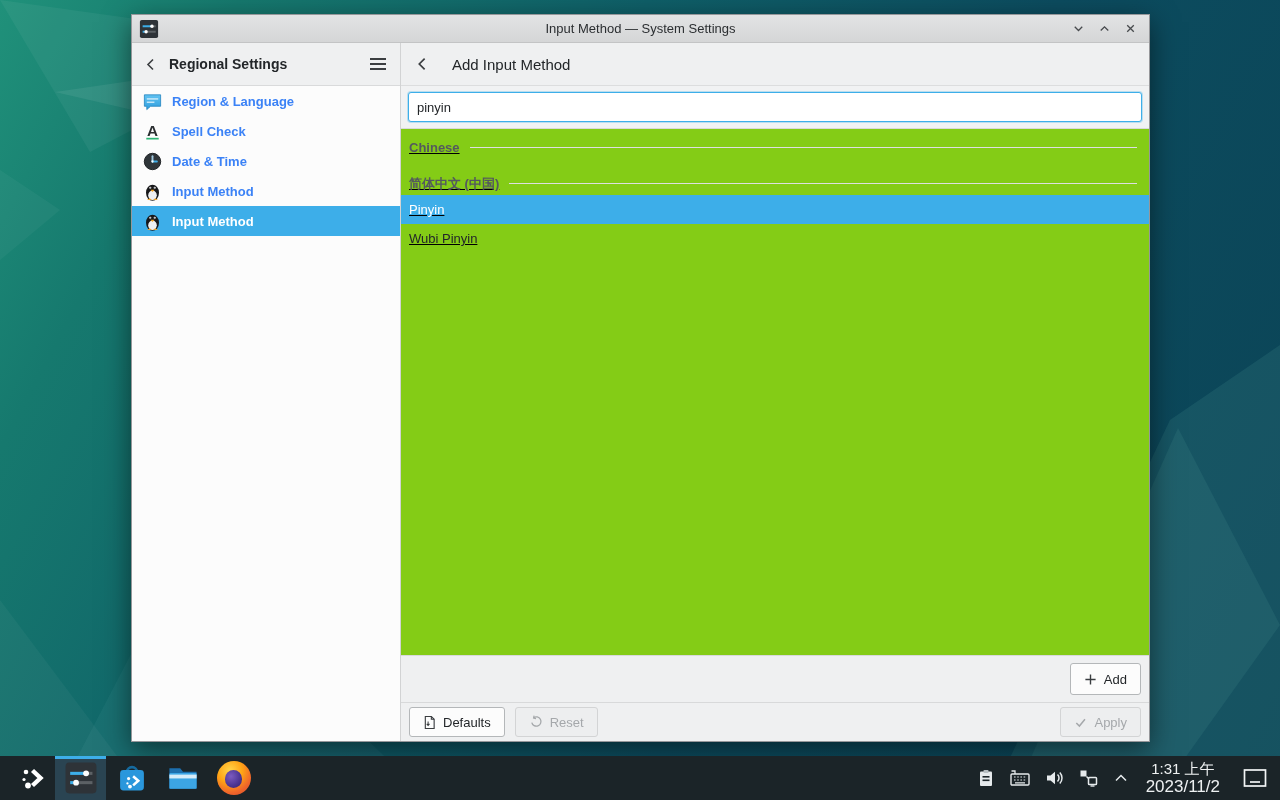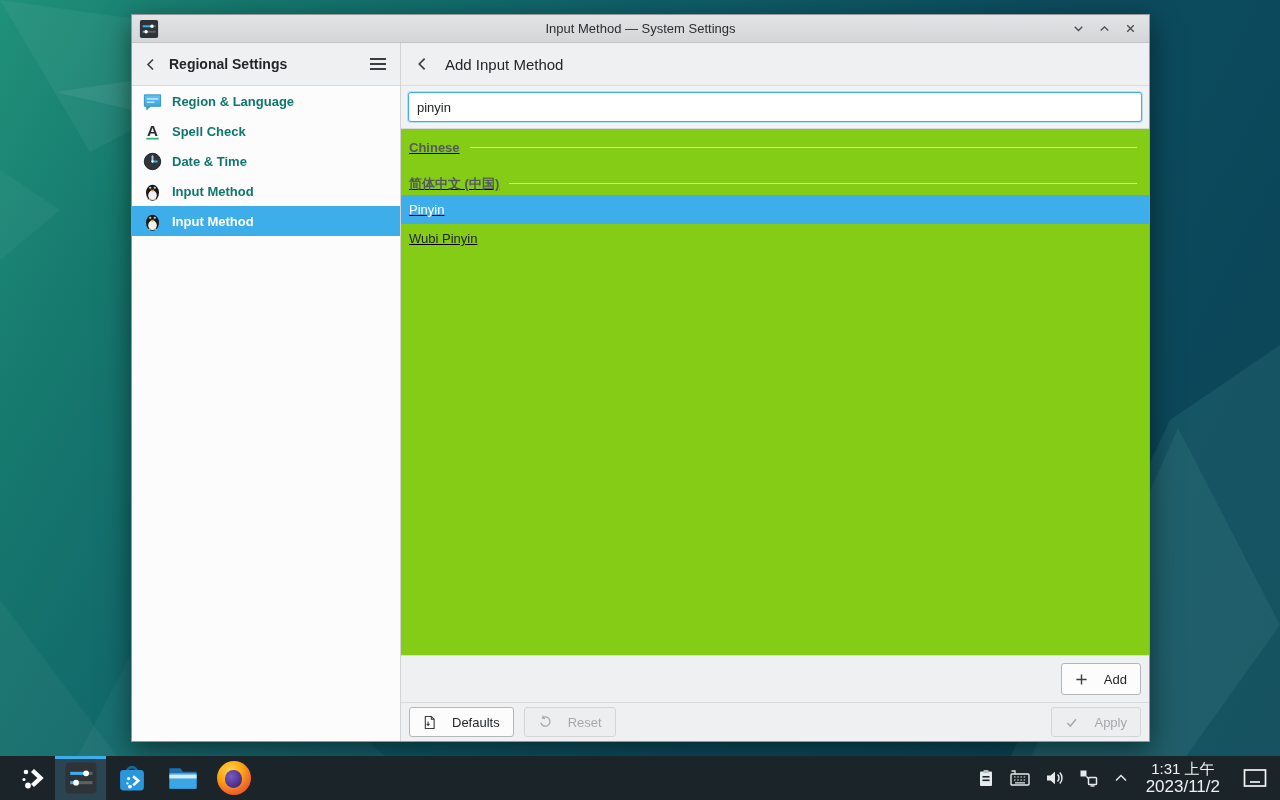--- a/index.html
+++ b/index.html
@@ -25,28 +25,28 @@
   .window-body { flex:1; display:flex; min-height:0; }
 
   
   .sidebar { width:269px; flex:0 0 269px; background:#fcfcfc; border-right:1px solid #d2d3d4;
     display:flex; flex-direction:column;font-weight:bold; }
   .sidebar-header { height:43px; flex:0 0 43px; background:#eff0f1; border-bottom:1px solid #d9dadb;
     display:flex; align-items:center; padding:0 12px; gap:11px; }
   .sidebar-title { font-size:14px; color:#232629; }
   .hamburger { margin-left:auto; display:flex; }
   .side-item { height:30px; display:flex; align-items:center; gap:9px; padding:0 10px;
-    font-size:13px; color:#0f766e; }
+    font-size:13px; color:#3b82f6; }
   .side-item.selected { background:#3daee9; color:#ffffff; }
   .side-icon { width:21px; height:21px; flex:0 0 21px; display:flex; }
 
   
   .main { flex:1; display:flex; flex-direction:column; min-width:0; }
   .main-header { height:43px; flex:0 0 43px; background:#eff0f1; border-bottom:1px solid #dcddde;
-    display:flex; align-items:center; gap:15px; padding:0 14px; }
+    display:flex; align-items:center; gap:22px; padding:0 14px; }
   .main-title { font-size:15px; color:#232629; }
 
   .search-row { height:43px; flex:0 0 43px; background:#f1f2f3; border-bottom:1px solid #d8d9da;
     display:flex; align-items:center; padding:0 7px; }
   .search-input { flex:1; height:30px; border:1px solid #3daee9; border-radius:3px; background:#ffffff;
     padding:0 8px; font-size:13px; color:#232629; outline:none;
     box-shadow:0 0 0 1px rgba(61,174,233,.30); font-family:"Liberation Sans", sans-serif; }
 
   .list-area { flex:1; background:#84cc16; padding-top:7px; overflow:hidden;text-decoration:underline; }
   .group-header { height:23px; display:flex; align-items:center; gap:10px; padding:0 8px; }
@@ -55,21 +55,21 @@
   .list-row { height:29px; display:flex; align-items:center; padding:0 8px; font-size:13px; color:#232629; }
   .list-row.selected { background:#3daee9; color:#ffffff; }
   .group-gap { height:13px; }
 
   .add-row { height:47px; flex:0 0 47px; background:#eff0f1; border-top:1px solid #d8d9da;
     display:flex; align-items:center; justify-content:flex-end; padding:0 8px; }
   .action-row { height:39px; flex:0 0 39px; background:#eff0f1; border-top:1px solid #d8d9da;
     display:flex; align-items:center; gap:10px; padding:4px 8px; }
   .spacer { flex:1; }
 
-  .btn { height:30px; display:inline-flex; align-items:center; gap:16px; padding:0 13px;
+  .btn { height:30px; display:inline-flex; align-items:center; gap:7px; padding:0 13px;
     background:#fcfcfc; border:1px solid #b4b7b9; border-radius:3px; font-size:13px; color:#232629; }
   .btn.tall { height:32px; }
   .btn.disabled { background:#edeeef; border-color:#d3d4d5; color:#a5a8ab; }
 
   
   .taskbar { position:absolute; left:0; bottom:0; width:1280px; height:44px; background:#1b2428;
     display:flex; align-items:stretch;padding-left:11px; }
   .tb-launcher { width:44px; display:flex; align-items:center; justify-content:center; }
   .tb-task { width:51px; display:flex; align-items:center; justify-content:center; }
   .tb-task.active { background:#2a4452; box-shadow: inset 0 3px 0 #3daee9; }

